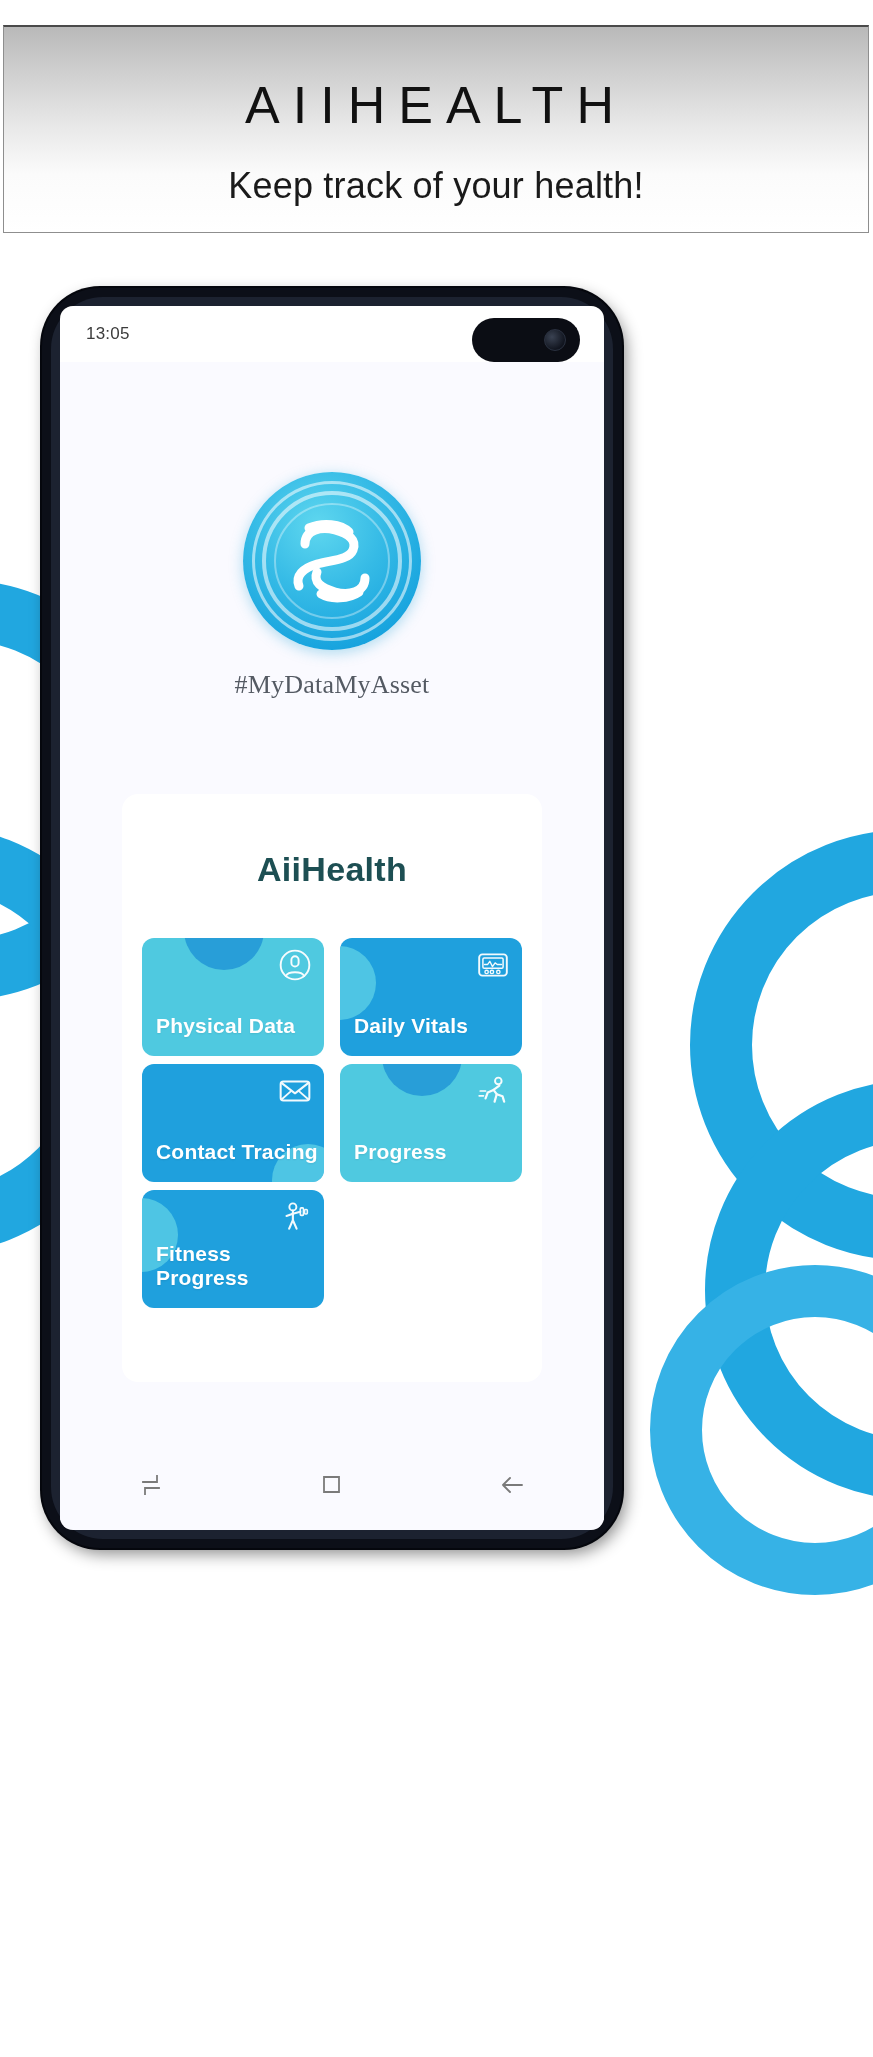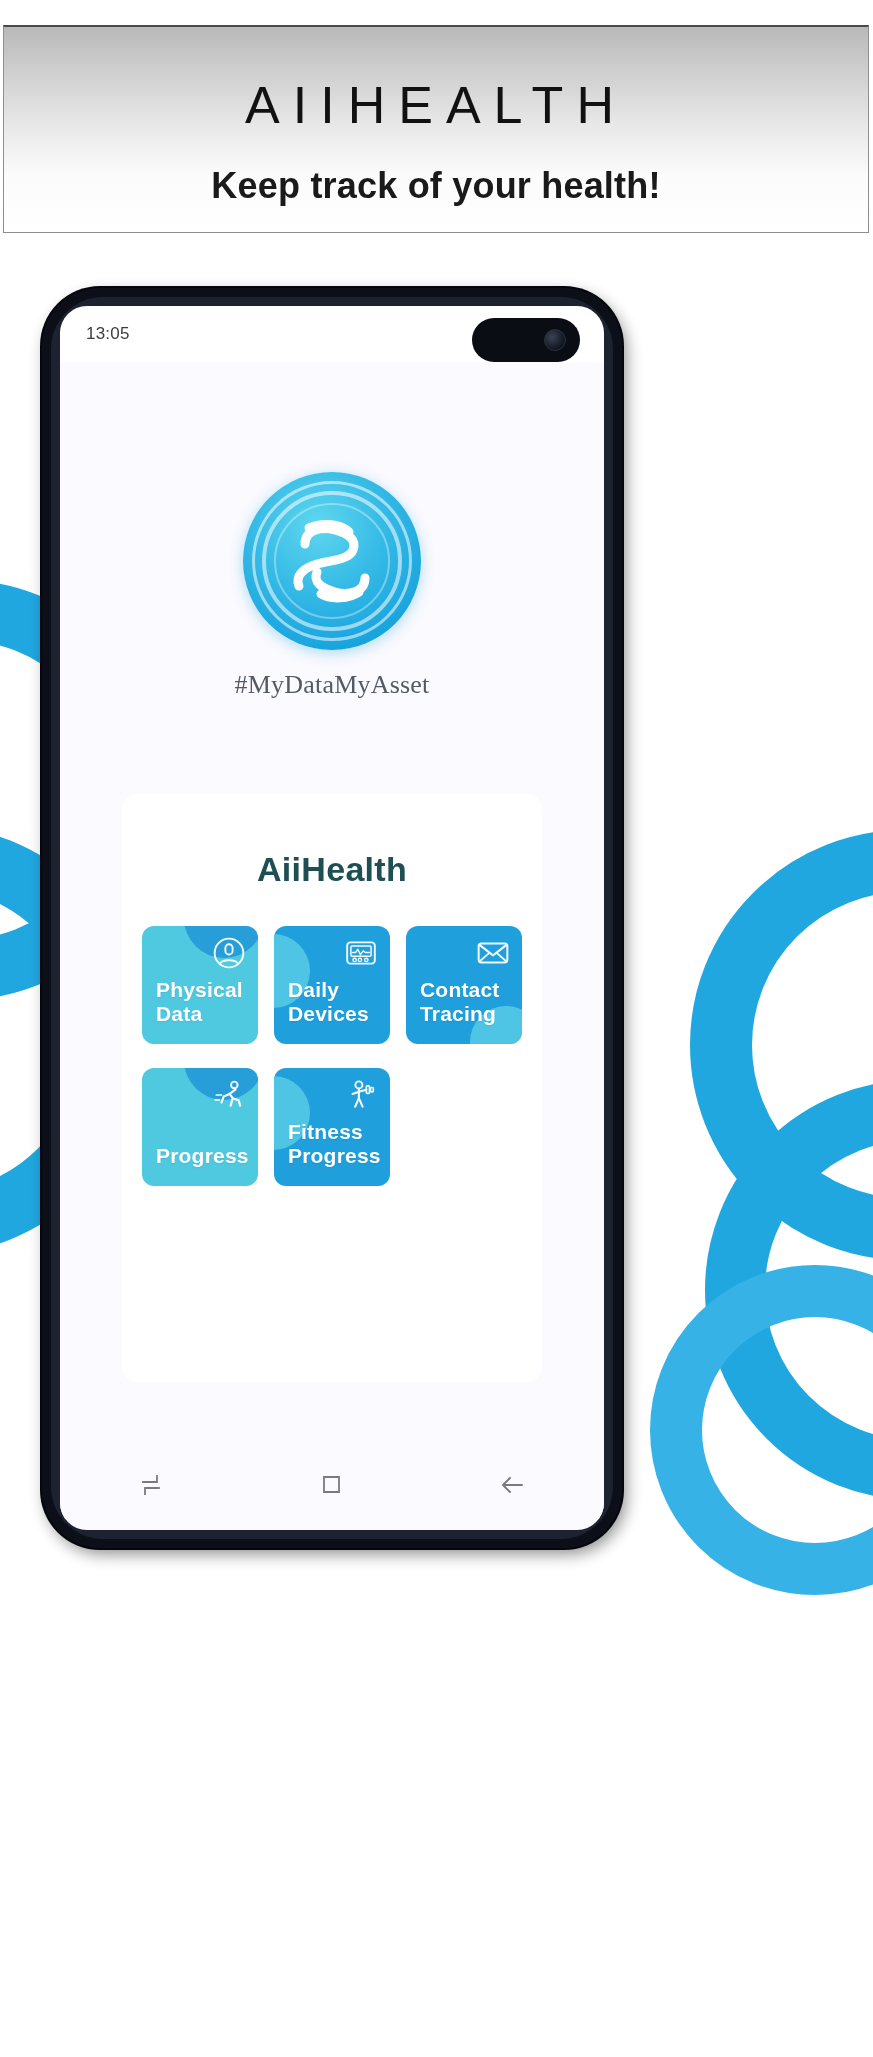--- a/index.html
+++ b/index.html
@@ -28,21 +28,21 @@
     color: #111111;
     font-weight: 400;
     font-family: "Liberation Sans", sans-serif;
   }
   .banner-sub {
     position: absolute;
     left: 0; right: 0; top: 138px;
     text-align: center;
     font-size: 36px;
     color: #1a1a1a;
-    font-weight: 700;
+    font-weight: 400;
     letter-spacing: 0.2px;
   }
 
   
   .bg-decor { position: absolute; left: 0; top: 240px; width: 873px; height: 1817px; overflow: hidden; }
   .ring {
     position: absolute;
     border-radius: 50%;
     border-style: solid;
     border-color: #21a7e0;
@@ -65,21 +65,21 @@
   .phone-inner-bezel {
     position: absolute;
     left: 9px; top: 9px; right: 9px; bottom: 9px;
     background: #1c2230;
     border-radius: 52px;
   }
   .screen {
     position: absolute;
     left: 18px; top: 18px; right: 18px; bottom: 18px;
     background: #404040;
-    border-radius: 27px;
+    border-radius: 13px;
     overflow: hidden;
   }
 
   
   .statusbar {
     position: absolute; left: 0; top: 0; width: 100%; height: 56px;
     display: flex; align-items: center; justify-content: space-between;
     padding: 0 26px 0 26px;
     background: #ffffff;
   }
@@ -137,24 +137,24 @@
     text-align: center;
     margin-top: 56px;
     font-size: 34px;
     font-weight: bold;
     color: #1d4f53;
     letter-spacing: 0.3px;
   }
 
   .tiles {
     position: absolute;
-    left: 20px; right: 20px; top: 132px;
+    left: 20px; right: 20px; top: 144px;
     display: grid;
-    grid-template-columns: 1fr 1fr 1fr;
-    gap: 24px 16px;
+    grid-template-columns: 1fr 1fr;
+    gap: 8px 16px;
   }
   .tile {
     position: relative;
     height: 118px;
     border-radius: 12px;
     overflow: hidden;
     cursor: pointer;
   }
   .tile.light { background: #4fc9e0; }
   .tile.dark  { background: #1fa0dd; }
@@ -274,21 +274,21 @@
           <div class="tile dark">
             <div class="blob blob-l"></div>
             <svg class="tile-icon" viewBox="0 0 32 32">
               <rect x="3" y="6" width="26" height="20" rx="3" fill="none" stroke="#fff" stroke-width="1.8"></rect>
               <rect x="6.5" y="9.5" width="19" height="9.5" rx="1.2" fill="none" stroke="#fff" stroke-width="1.4"></rect>
               <path d="M8 15.5 L11 15.5 L13 12.5 L15.5 17.5 L18 14 L20 15.5 L24 15.5" fill="none" stroke="#fff" stroke-width="1.3" stroke-linecap="round" stroke-linejoin="round"></path>
               <circle cx="10" cy="22.5" r="1.6" fill="none" stroke="#fff" stroke-width="1.3"></circle>
               <circle cx="15" cy="22.5" r="1.6" fill="none" stroke="#fff" stroke-width="1.3"></circle>
               <circle cx="21" cy="22.5" r="1.6" fill="none" stroke="#fff" stroke-width="1.3"></circle>
             </svg>
-            <div class="tile-label">Daily Devices</div>
+            <div class="tile-label">Daily Vitals</div>
           </div>
 
           <div class="tile dark">
             <div class="blob blob-br"></div>
             <svg class="tile-icon" viewBox="0 0 32 32">
               <rect x="2.5" y="7" width="27" height="18" rx="2.6" fill="none" stroke="#fff" stroke-width="1.9"></rect>
               <path d="M3.6 8.6 L16 18.2 L28.4 8.6" fill="none" stroke="#fff" stroke-width="1.9" stroke-linecap="round" stroke-linejoin="round"></path>
               <path d="M3.6 23.8 L12 16.4 M28.4 23.8 L20 16.4" fill="none" stroke="#fff" stroke-width="1.7" stroke-linecap="round"></path>
             </svg>
             <div class="tile-label">Contact Tracing</div>

